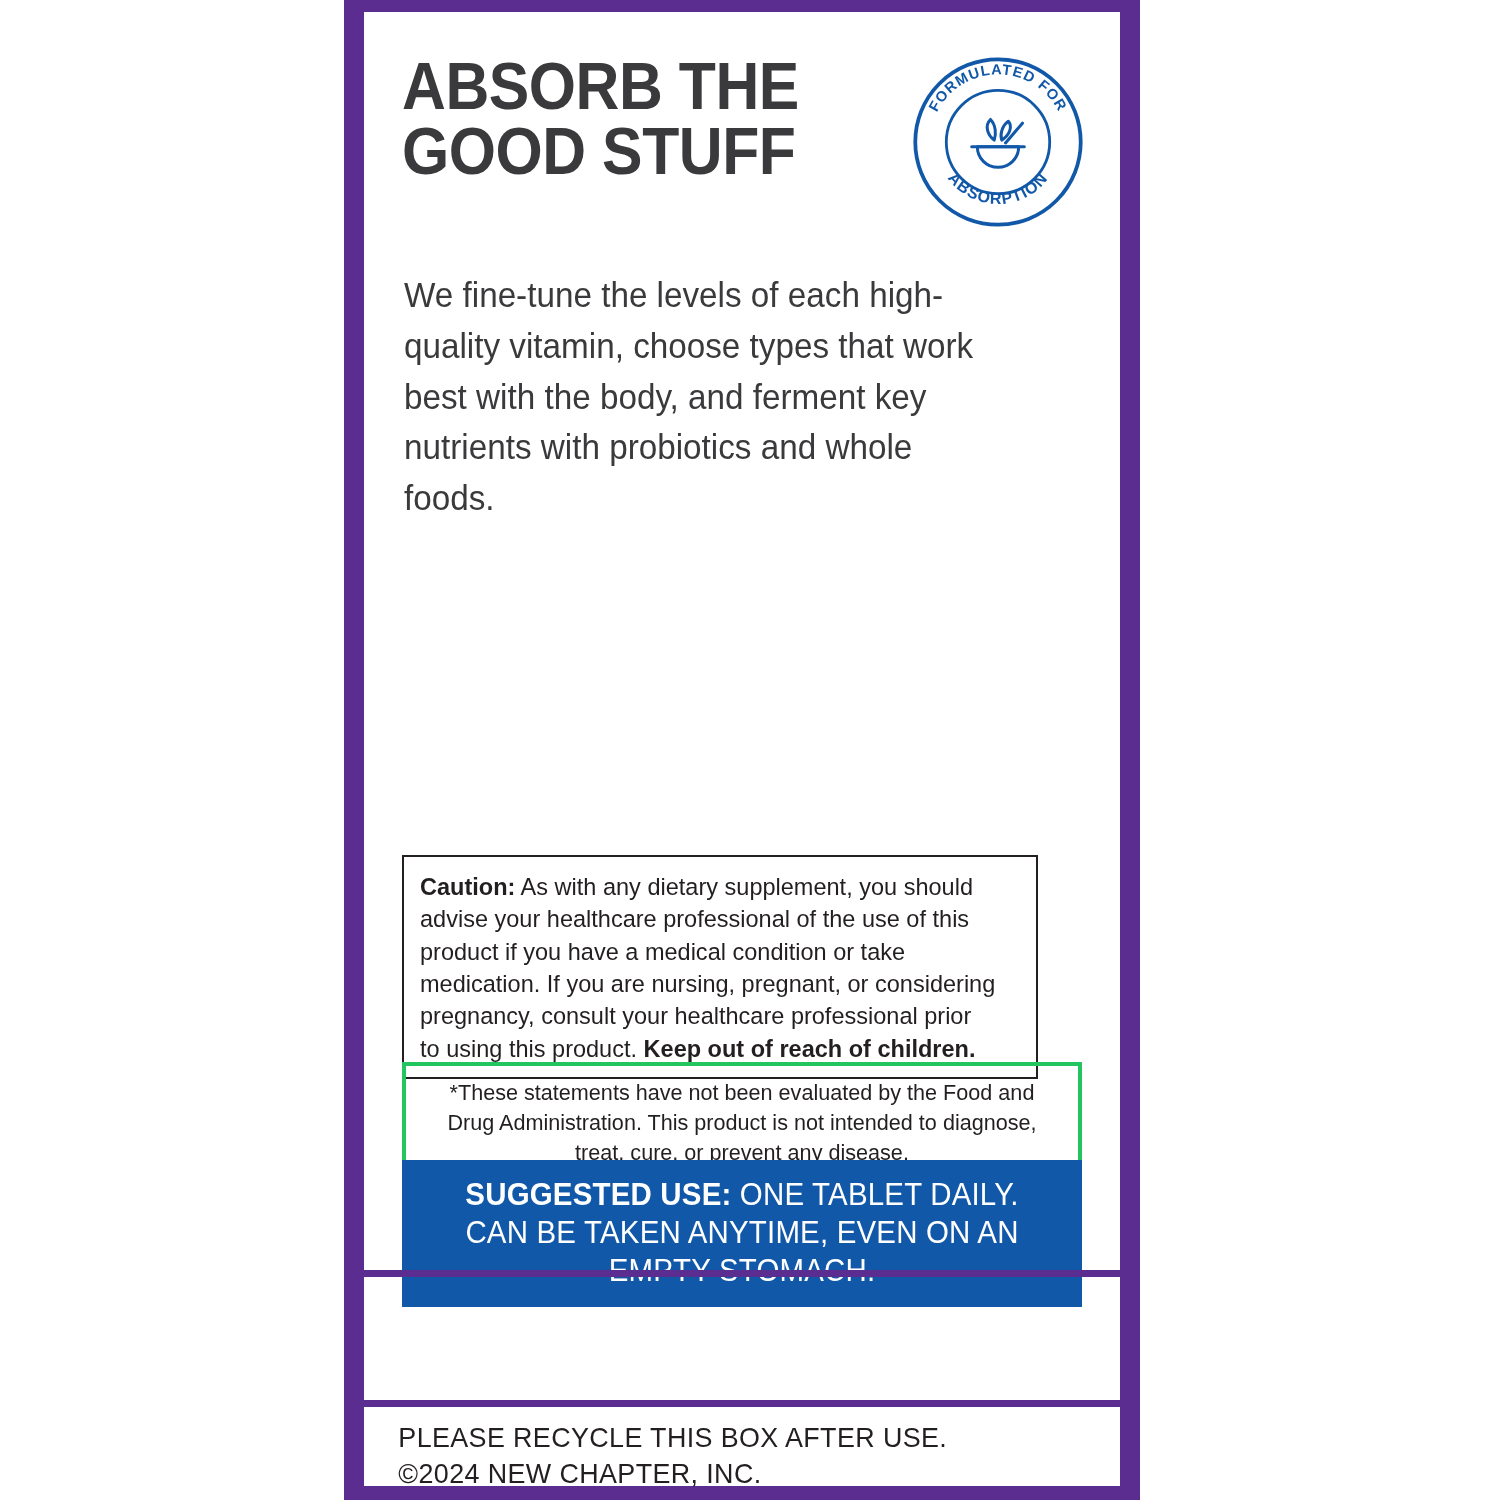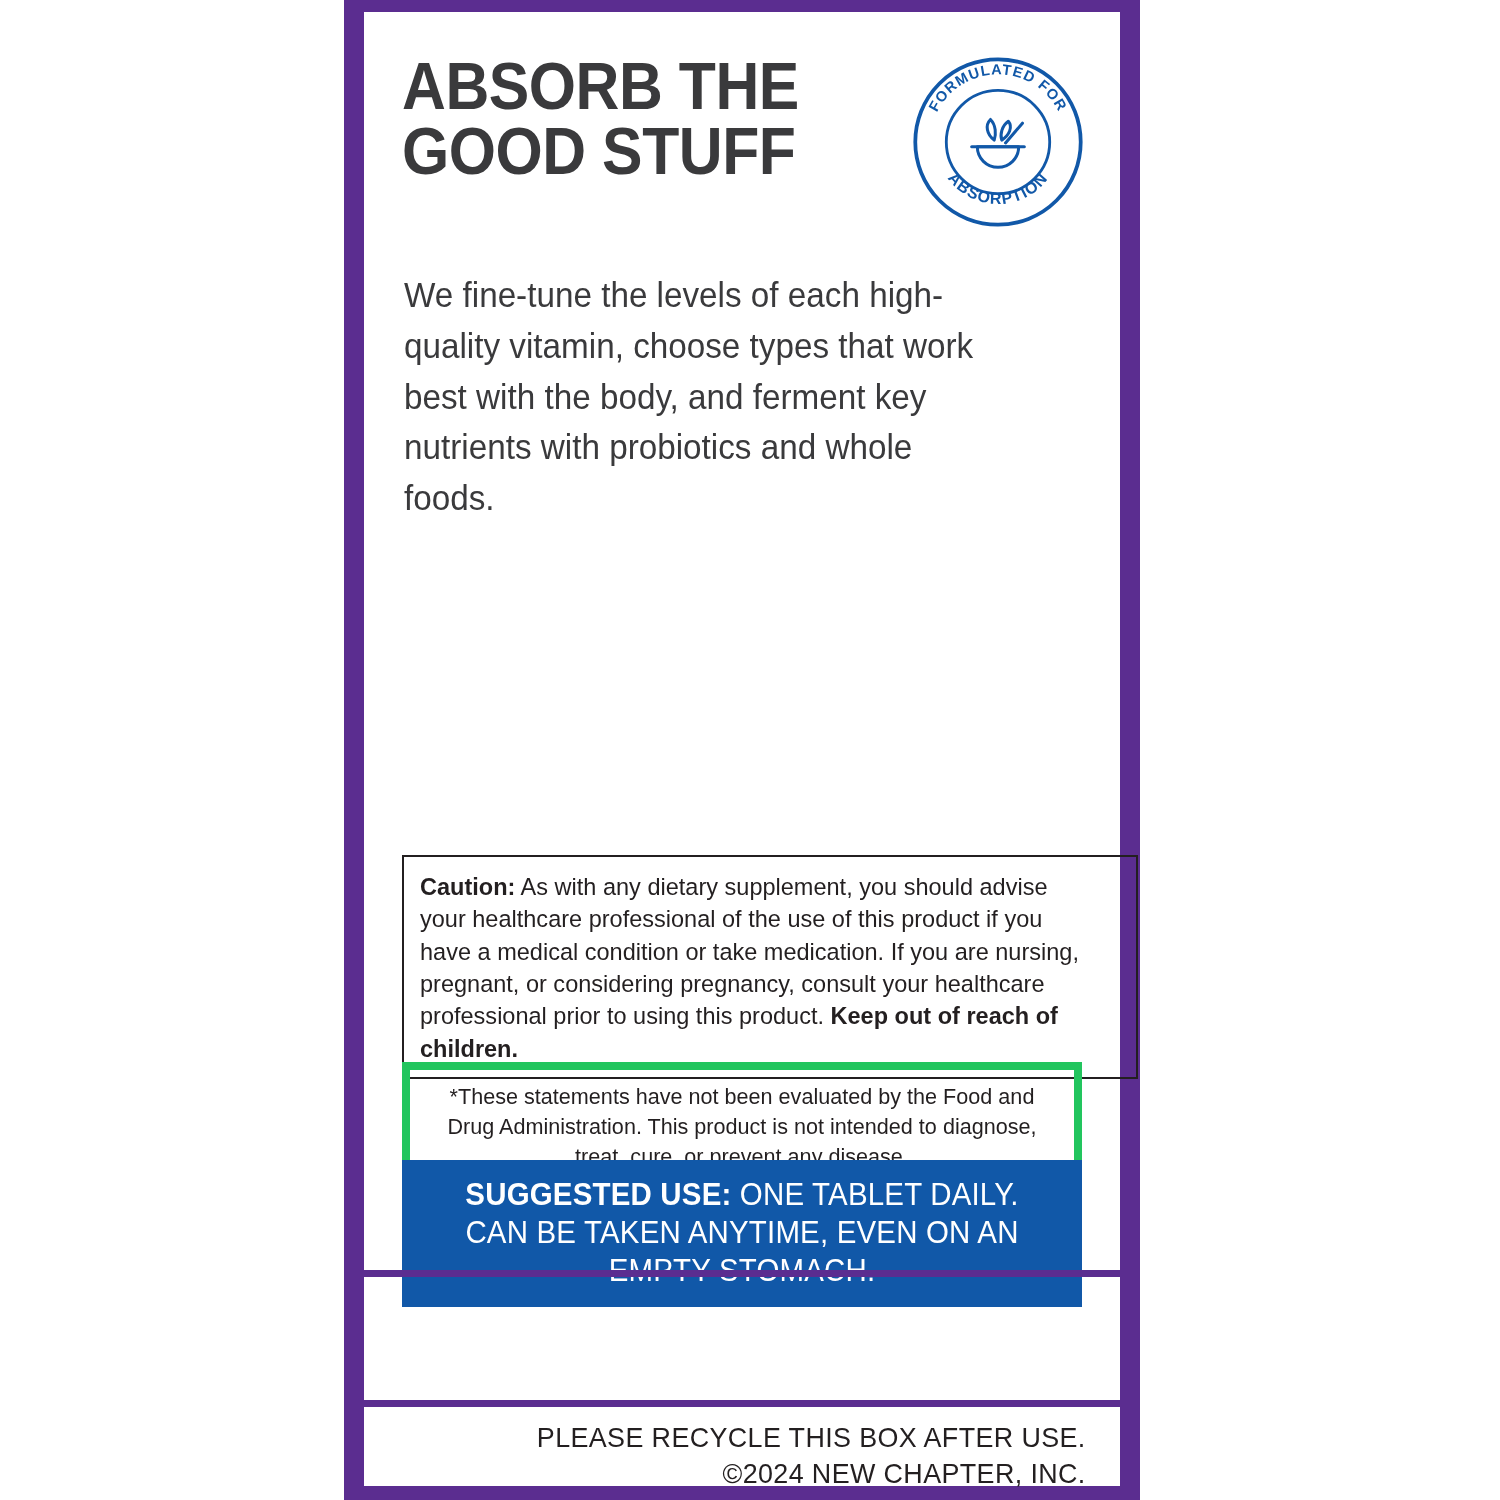--- a/index.html
+++ b/index.html
@@ -83,41 +83,41 @@
     color: #3a3a3c;
     transform: scaleX(0.95);
     transform-origin: left top;
   }
 
   
   .caution-box {
     position: absolute;
     left: 38px;
     top: 843px;
-    width: 736px;
+    width: 636px;
     border: 2px solid #231f20;
     box-sizing: border-box;
     padding: 14px 16px 12px 16px;
   }
   .caution-text {
     font-size: 24.5px;
     line-height: 1.32;
     color: #231f20;
     transform: scaleX(0.96);
     transform-origin: left top;
   }
   .caution-text b { font-weight: bold; }
 
   
   .fda-box {
     position: absolute;
     left: 38px;
     top: 1050px;
     width: 680px;
-    border: 8px solid #22c55e;
+    border: 4px solid #22c55e;
     box-sizing: border-box;
     padding: 12px 12px 10px 12px;
     text-align: center;
   }
   .fda-text {
     font-size: 22.5px;
     line-height: 1.34;
     color: #231f20;
     transform: scaleX(0.96);
     transform-origin: center top;
@@ -179,21 +179,21 @@
     transform: scaleX(0.96);
     transform-origin: center top;
   }
 
   
   .footer {
     position: absolute;
     left: 20px;
     top: 1408px;
     width: 716px;
-    text-align: right;
+    text-align: left;
   }
   .footer-line {
     font-size: 28px;
     line-height: 1.3;
     color: #231f20;
     letter-spacing: 0.4px;
     transform: scaleX(0.96);
     transform-origin: center top;
   }
 </style>

